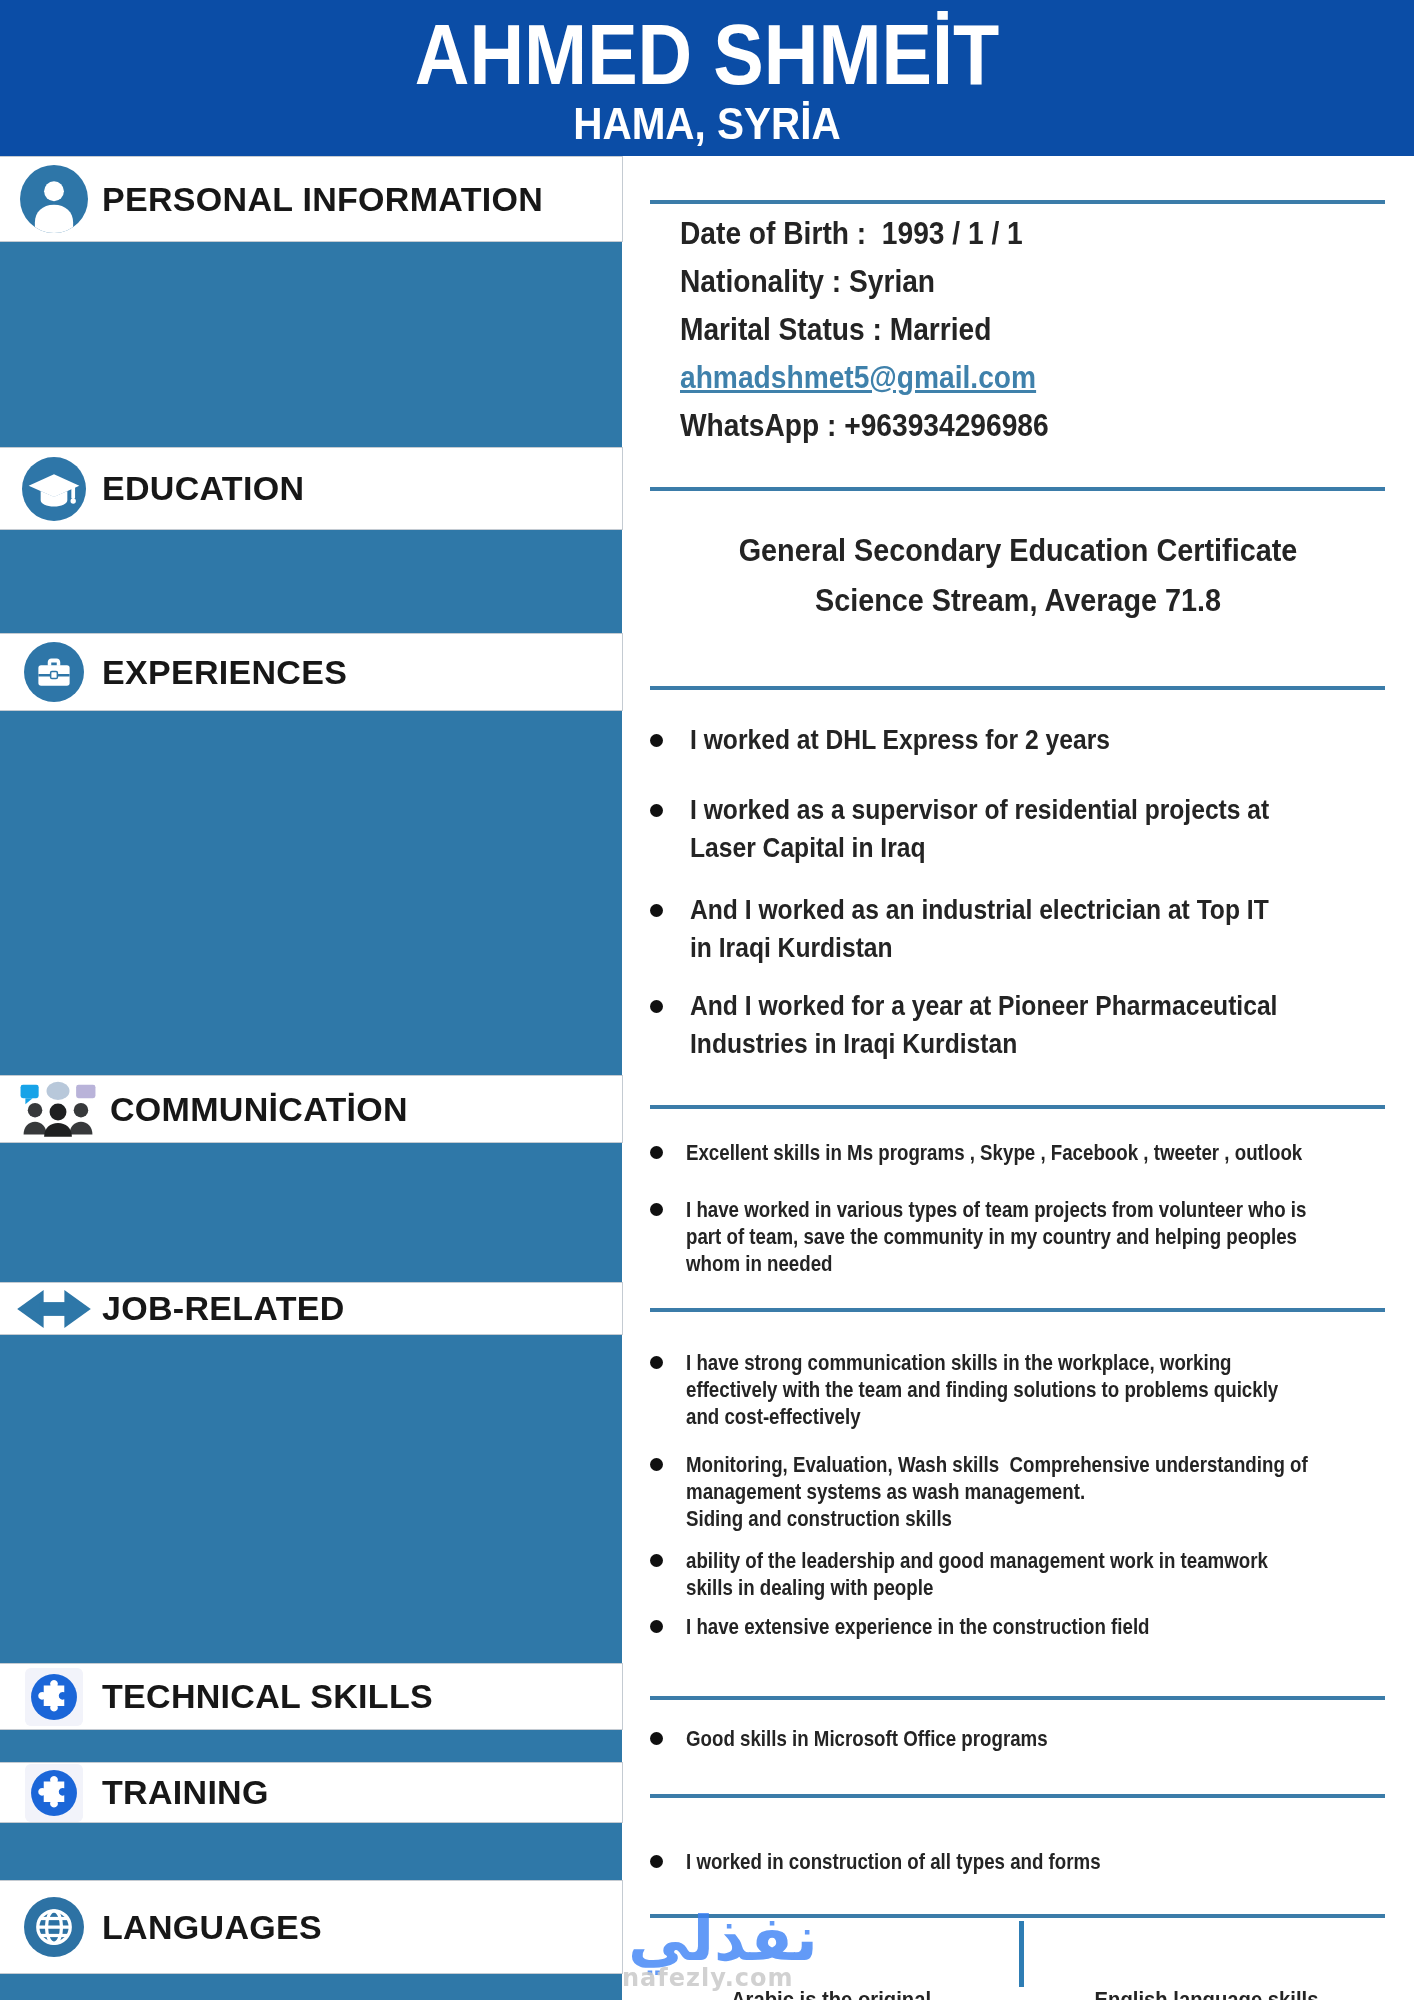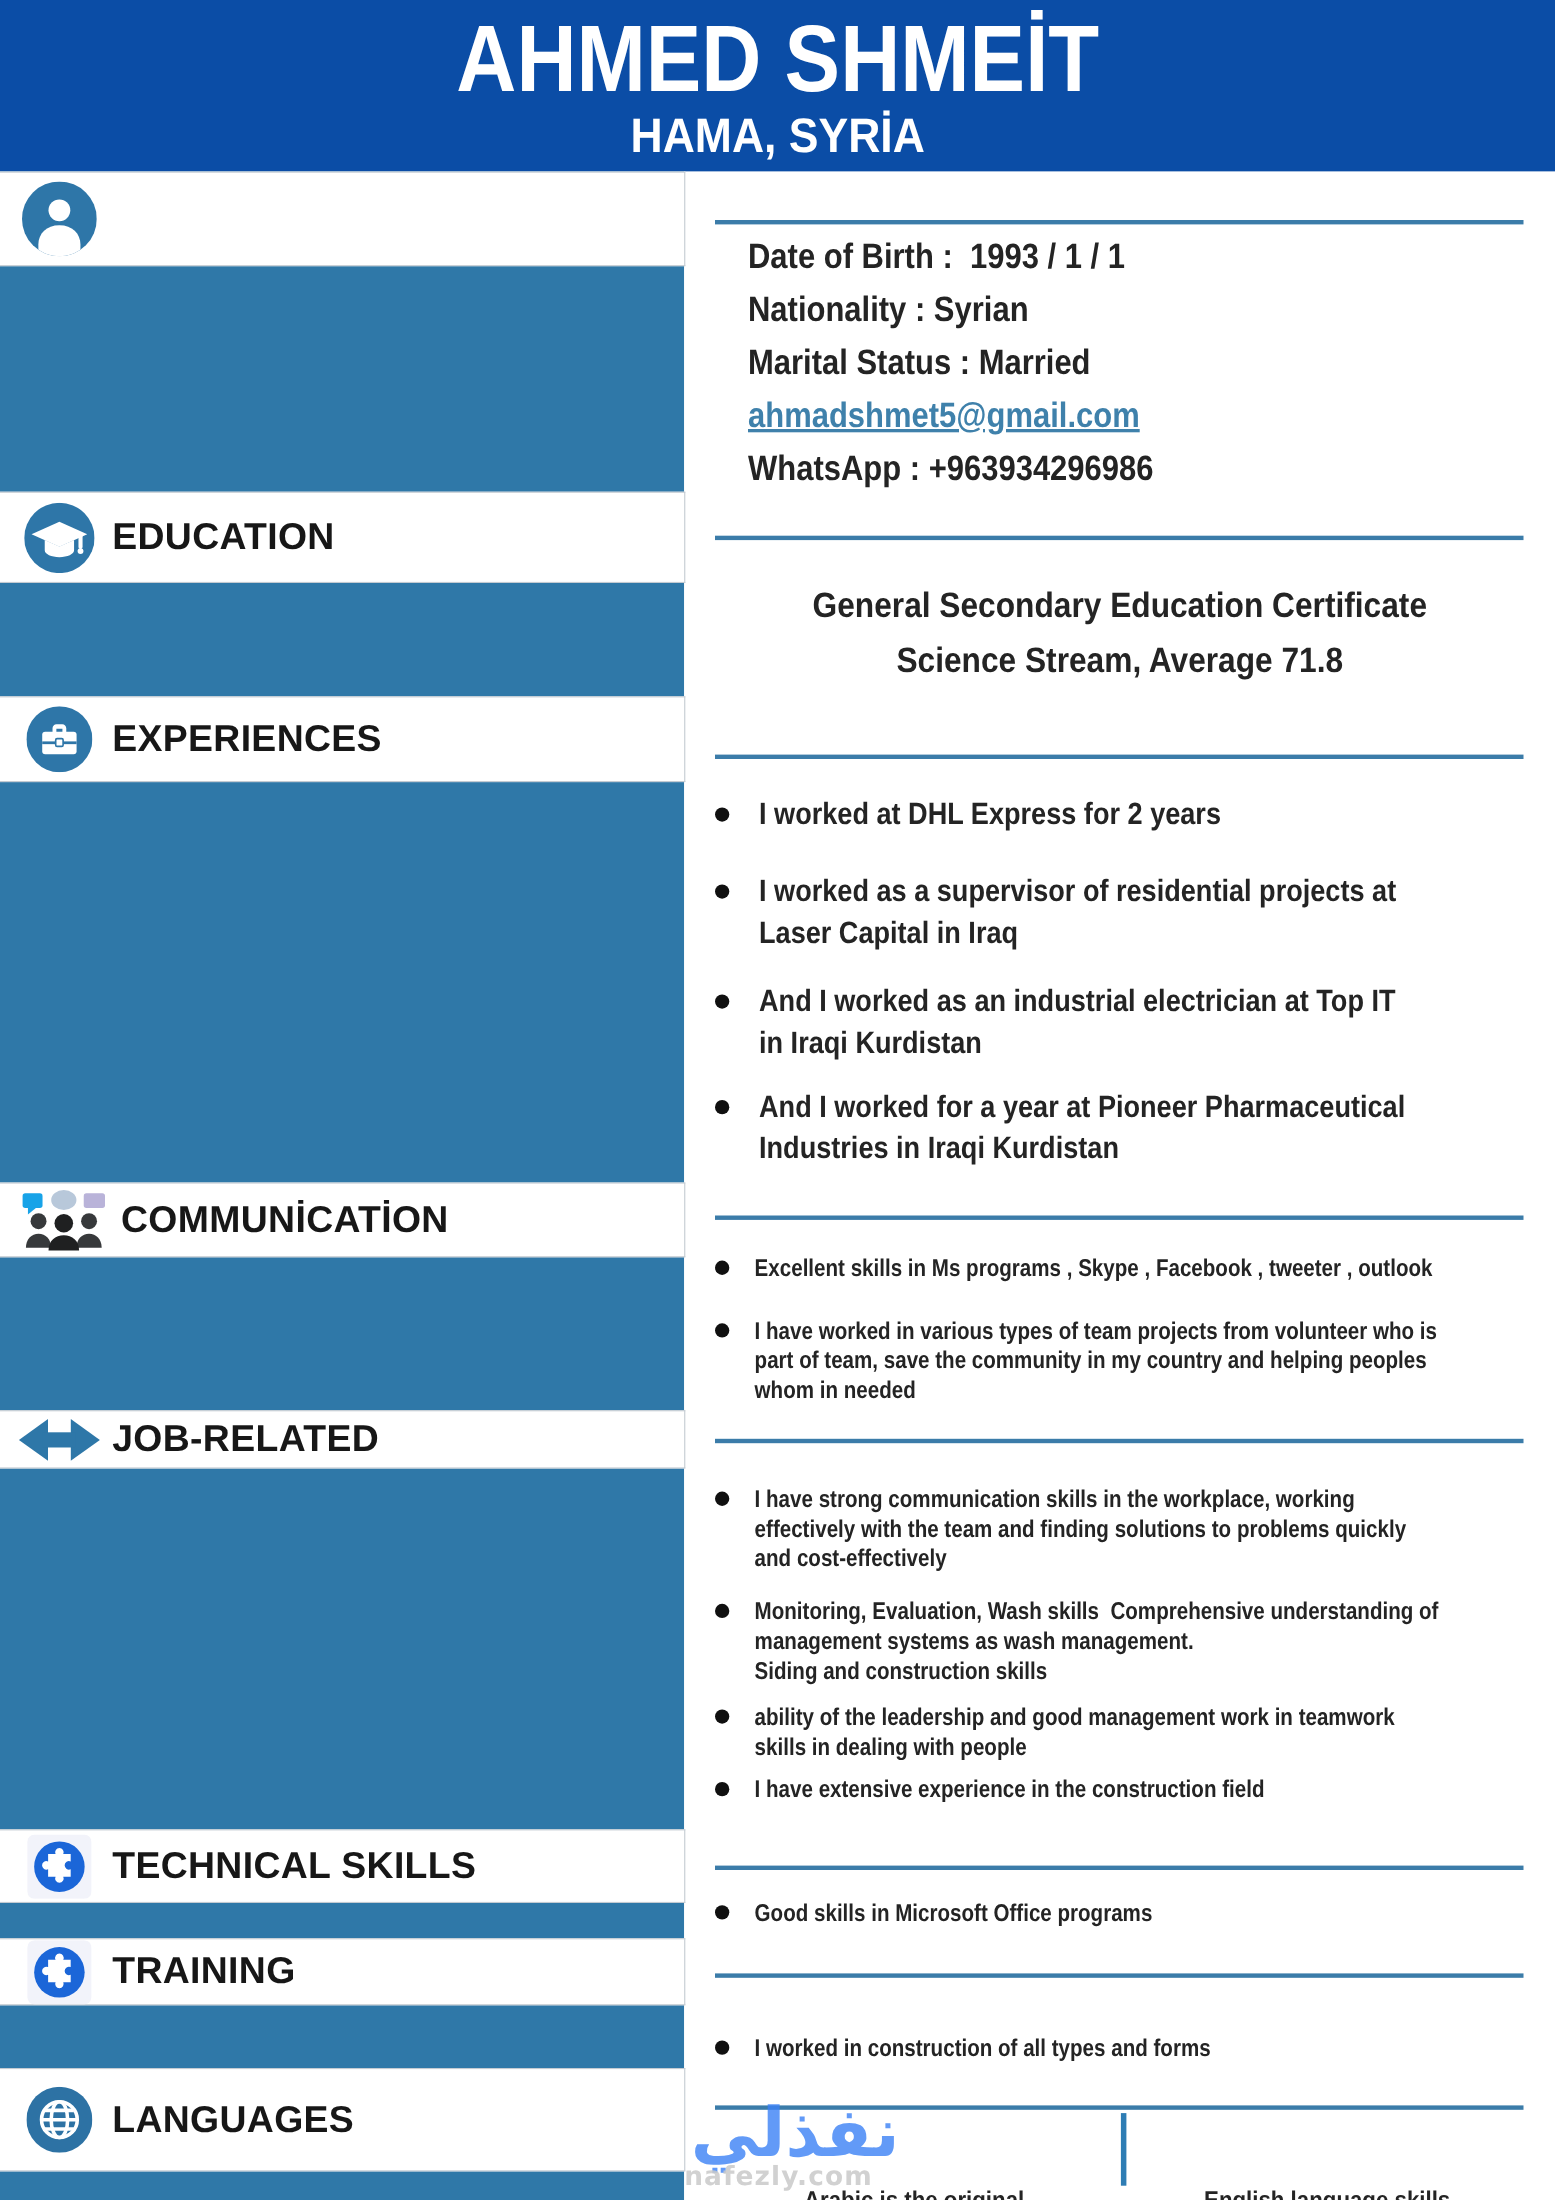--- a/index.html
+++ b/index.html
@@ -85,20 +85,21 @@
               <circle cx="24" cy="24" r="24"></circle>
             </clipPath>
           </defs>
         <circle cx="24" cy="24" r="24" fill="#2e76a8"></circle>
         <g clip-path="url(#pc)" fill="#fff">
           <circle cx="24" cy="18.5" r="7"></circle>
           <path d="M24 28c-8.2 0-13.5 5.2-13.5 12.5V49h27v-8.5C37.5 33.2 32.2 28 24 28z"></path>
         </g>
       </svg>
     </span>
+    <span class="lbl">PERSONAL INFORMATION</span>
   </div>
 
   <div class="bar" style="top:633px;height:78px;">
     <span class="ic">
       <svg width="60" height="60" viewBox="0 0 48 48">
         <circle cx="24" cy="24" r="24" fill="#2e76a8"></circle>
         <g fill="#fff">
           <path d="M19 19v-3c0-1.6 1.3-2.9 2.9-2.9h4.2c1.6 0 2.9 1.3 2.9 2.9v3h-2.8v-2.6h-4.4V19z"></path>
           <rect x="11.5" y="18.5" width="25" height="16.5" rx="2.2"></rect>
         </g>

